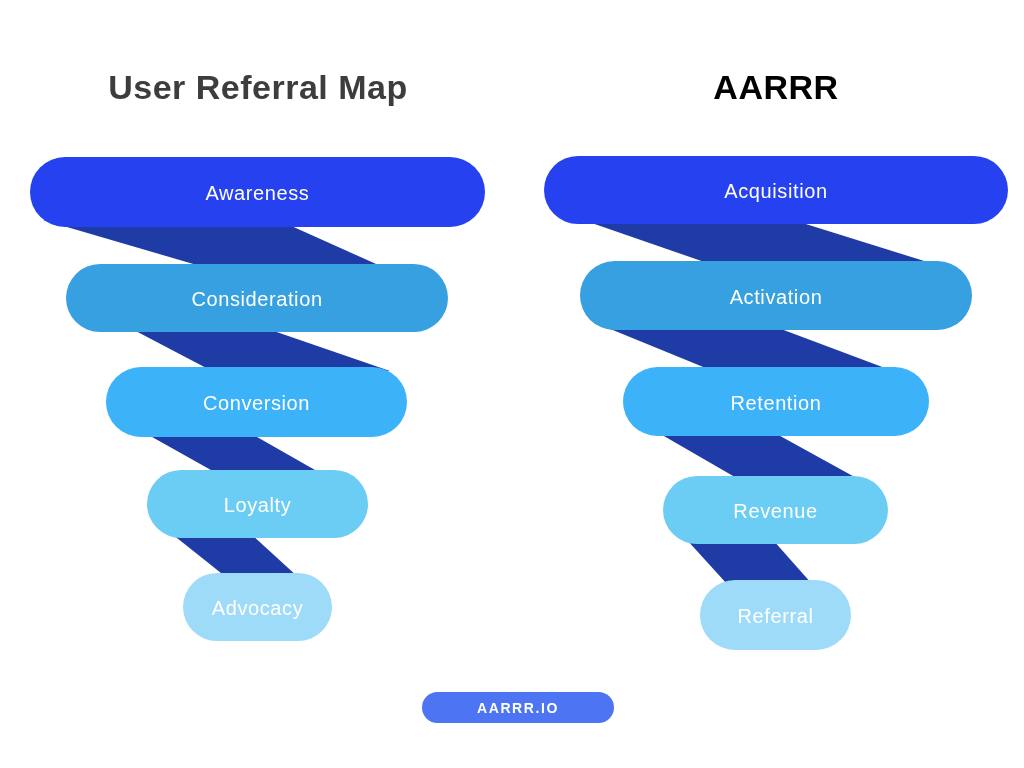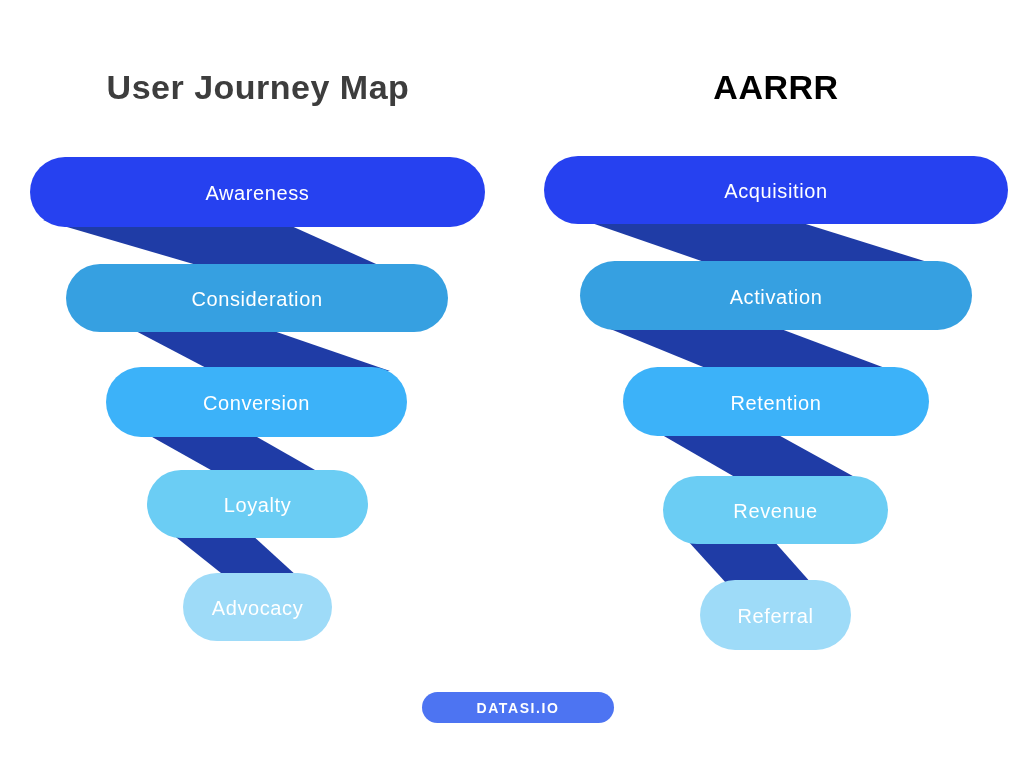--- a/index.html
+++ b/index.html
@@ -57,21 +57,21 @@
     font-size: 14px;
     font-weight: 700;
     letter-spacing: 1.6px;
   }
 </style>
 </head>
 <body style="background: rgb(255, 255, 255);">
 
 <div class="canvas" style="background: rgb(255, 255, 255);">
 
-  <h1 class="funnel-title left" style="color: rgb(61, 61, 61);">User Journey Map</h1>
+  <h1 class="funnel-title left" style="color: rgb(61, 61, 61);">User Referral Map</h1>
 
   <h1 class="funnel-title right" style="color: #000000;">AARRR</h1>
 
   <svg id="funnel-svg" width="1024" height="768" viewBox="0 0 1024 768">
       <g>
         <polygon points="43,220 278,220 385,268 207,268" fill="#1f3ca6"></polygon>
         <polygon points="130,328 265,328 390,371 212,371" fill="#1f3ca6"></polygon>
         <polygon points="145,433 250,433 322,474 218,474" fill="#1f3ca6"></polygon>
         <polygon points="172,534 251,534 298,577 226,577" fill="#1f3ca6"></polygon>
         <rect x="30" y="157" width="455" height="70" rx="35" ry="35" fill="#2641f0"></rect>
@@ -97,16 +97,16 @@
         <rect x="623" y="367" width="306" height="69" rx="34.5" ry="34.5" fill="#3cb2f9"></rect>
         <text x="776" y="402.5" text-anchor="middle" dominant-baseline="central" fill="#ffffff" class="stage-label">Retention</text>
         <rect x="663" y="476" width="225" height="68" rx="34" ry="34" fill="#6bcdf4"></rect>
         <text x="775.5" y="511" text-anchor="middle" dominant-baseline="central" fill="#ffffff" class="stage-label">Revenue</text>
         <rect x="700" y="580" width="151" height="70" rx="35" ry="35" fill="#9edbf8"></rect>
         <text x="775.5" y="616" text-anchor="middle" dominant-baseline="central" fill="#ffffff" class="stage-label">Referral</text>
       </g>
     </svg>
 
   <div class="badge" style="background: rgb(77, 116, 242); color: rgb(255, 255, 255);">
-    <span>DATASI.IO</span>
+    <span>AARRR.IO</span>
   </div>
 
 </div>
 
 </body></html>

